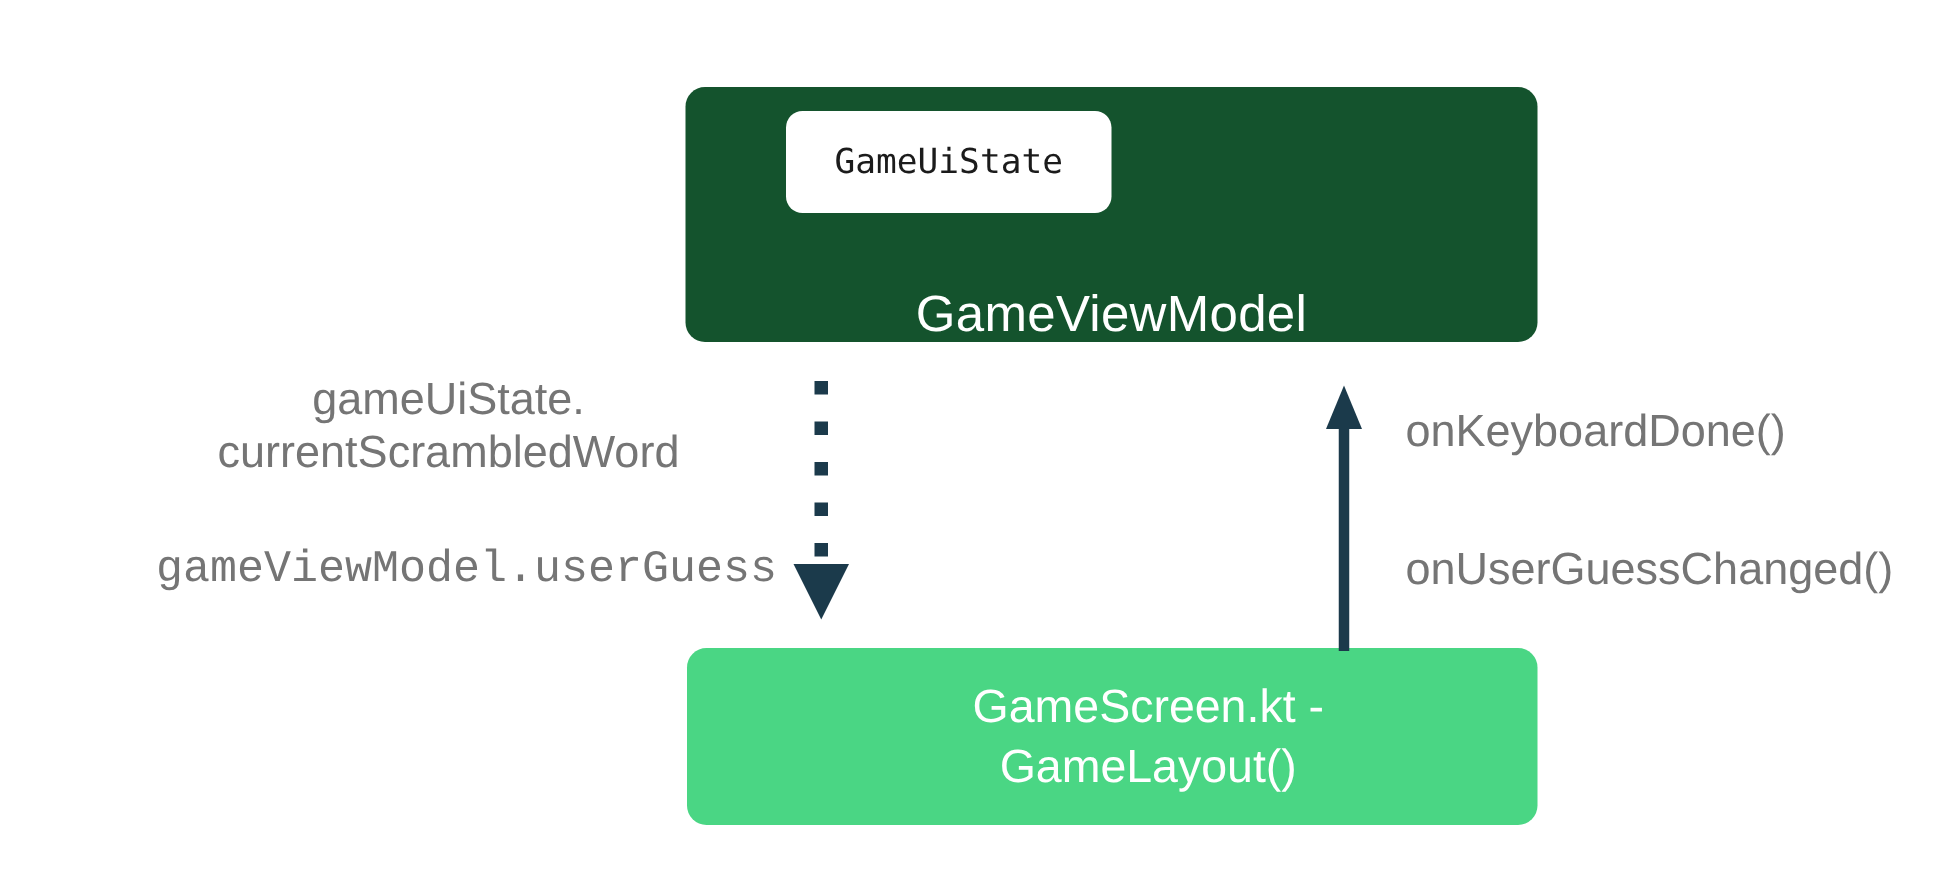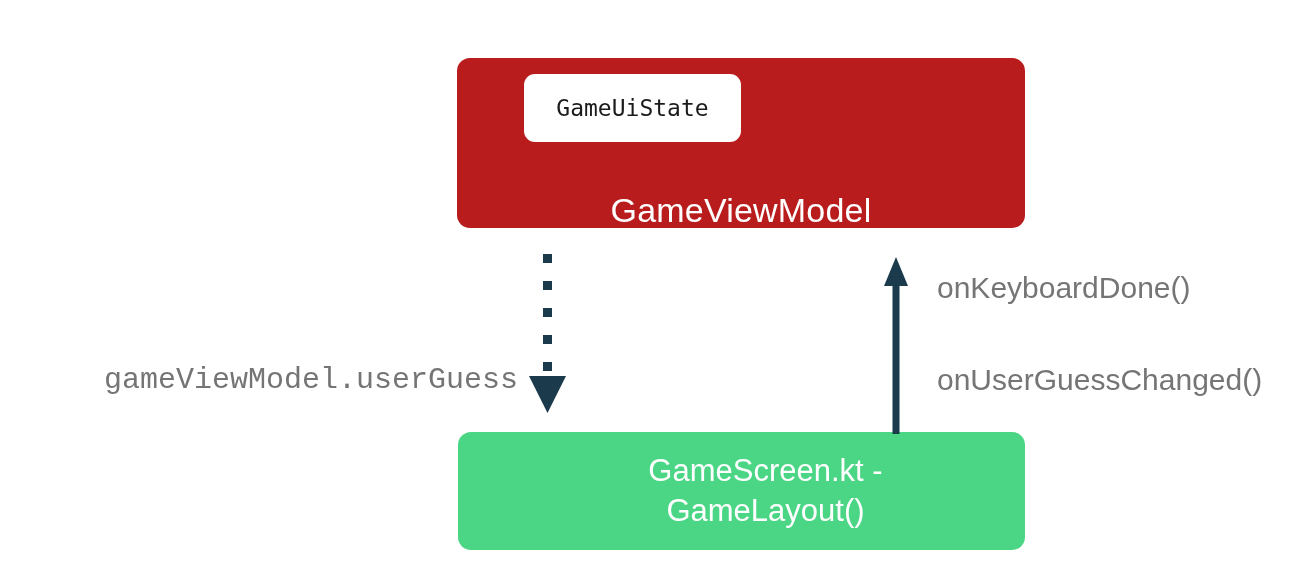--- a/index.html
+++ b/index.html
@@ -22,21 +22,21 @@
   .node {
     position: absolute;
     border-radius: 13px;
     box-sizing: border-box;
   }
   #viewmodel-box {
     left: 457px;
     top: 58px;
     width: 568px;
     height: 170px;
-    background: #b91c1c;
+    background: #14532d;
   }
   #screen-box {
     left: 458px;
     top: 432px;
     width: 567px;
     height: 118px;
     background: #4ad684;
     display: flex;
     align-items: center;
     justify-content: center;
@@ -166,20 +166,22 @@
     </g>
   </svg>
 
   <svg class="arrow-svg" id="arrow-up-svg" viewBox="0 0 40 180">
     <g fill="#1b3a4b">
       <rect x="16.5" y="28" width="7" height="152"></rect>
       <polygon points="20,3 32,32 8,32"></polygon>
     </g>
   </svg>
 
+  <div class="edge-label" id="label-state">gameUiState.
+currentScrambledWord</div>
 
   <div class="edge-label" id="label-userguess">gameViewModel.userGuess</div>
 
   <div class="edge-label" id="label-keyboarddone">onKeyboardDone()</div>
 
   <div class="edge-label" id="label-guesschanged">onUserGuessChanged()</div>
 
 </div>
 
 </body></html>

